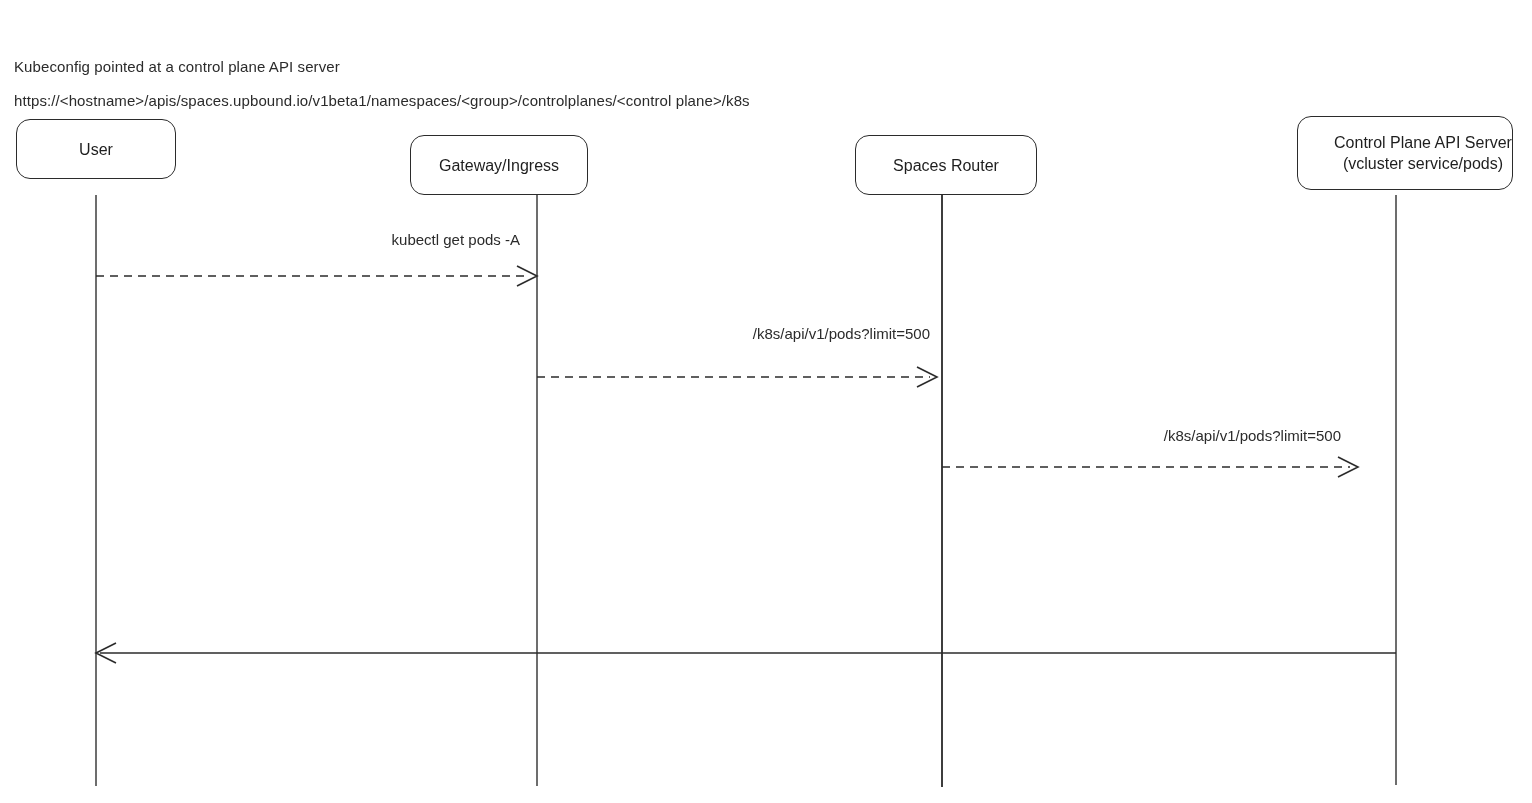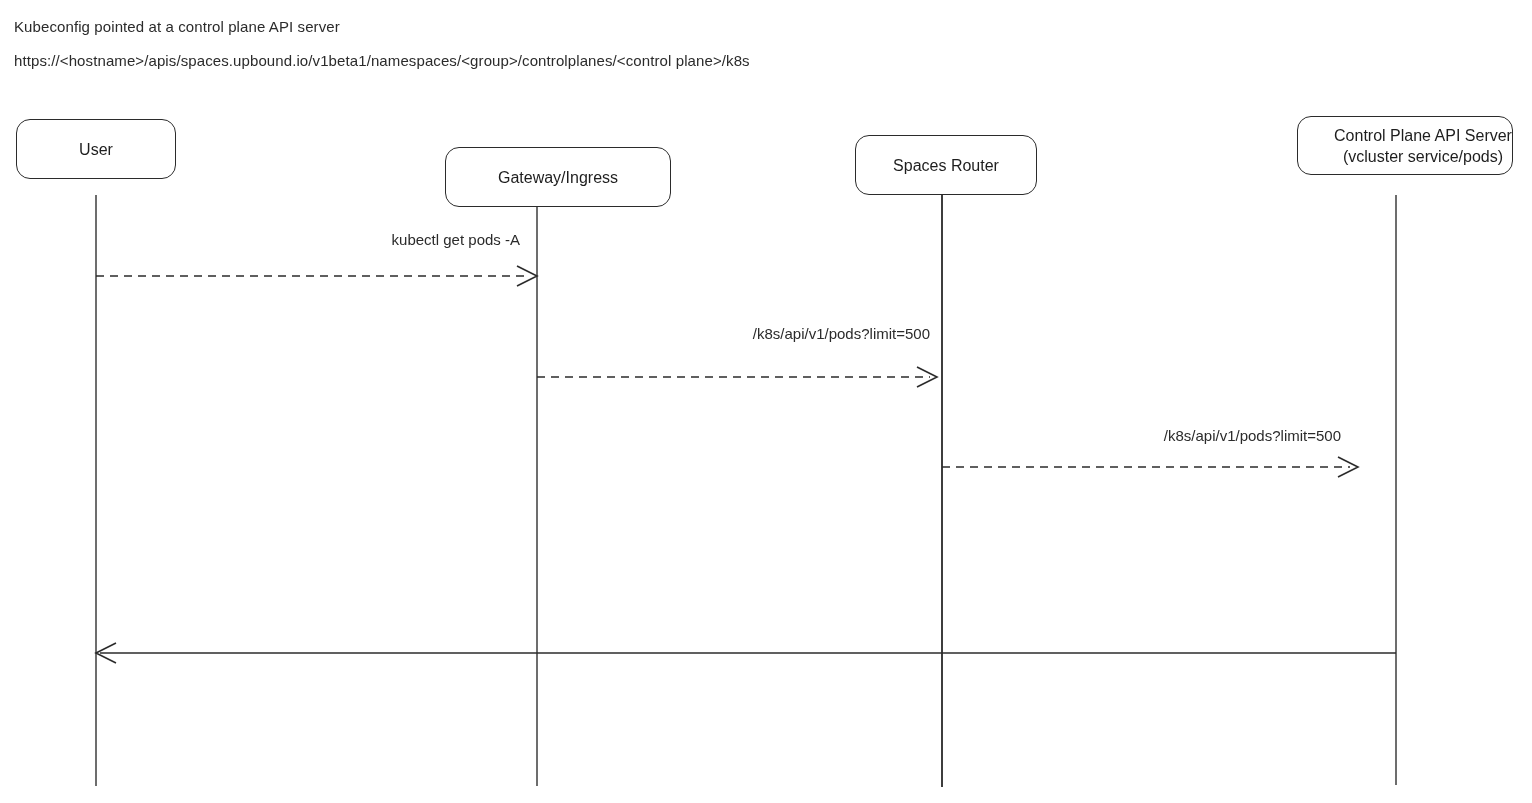--- a/index.html
+++ b/index.html
@@ -13,42 +13,43 @@
     color: #1e1e1e;
     overflow: hidden;
   }
   .header-line {
     position: absolute;
     left: 14px;
     font-size: 15px;
     letter-spacing: 0.1px;
     color: #2b2b2b;
     white-space: nowrap;
+    margin-top: 40px;
   }
   .header-line.l1 { top: 18px; }
   .header-line.l2 { top: 52px; }
 
   .actor-box {
     position: absolute;
     border: 1.6px solid #2b2b2b;
     border-radius: 14px;
     background: #ffffff;
     display: flex;
     flex-direction: column;
     align-items: center;
     justify-content: center;
     font-size: 16px;
     line-height: 21px;
     text-align: center;
     z-index: 2;
   }
   .actor-box.user    { left: 16px;   top: 119px; width: 160px; height: 60px; }
-  .actor-box.gateway { left: 445px;  top: 135px; width: 226px; height: 60px; margin-top: 12px; }
+  .actor-box.gateway { left: 410px;  top: 135px; width: 178px; height: 60px; }
   .actor-box.spaces  { left: 855px;  top: 135px; width: 182px; height: 60px; }
-  .actor-box.control { left: 1297px; top: 116px; width: 216px; height: 59px; padding-left: 36px; }
+  .actor-box.control { left: 1297px; top: 116px; width: 216px; height: 74px; padding-left: 36px; }
 
   .msg-label {
     position: absolute;
     font-size: 15px;
     color: #2b2b2b;
     text-align: right;
     white-space: nowrap;
     z-index: 2;
   }
   .msg-label.m1 { left: 80px;  top: 231px; width: 440px; }

